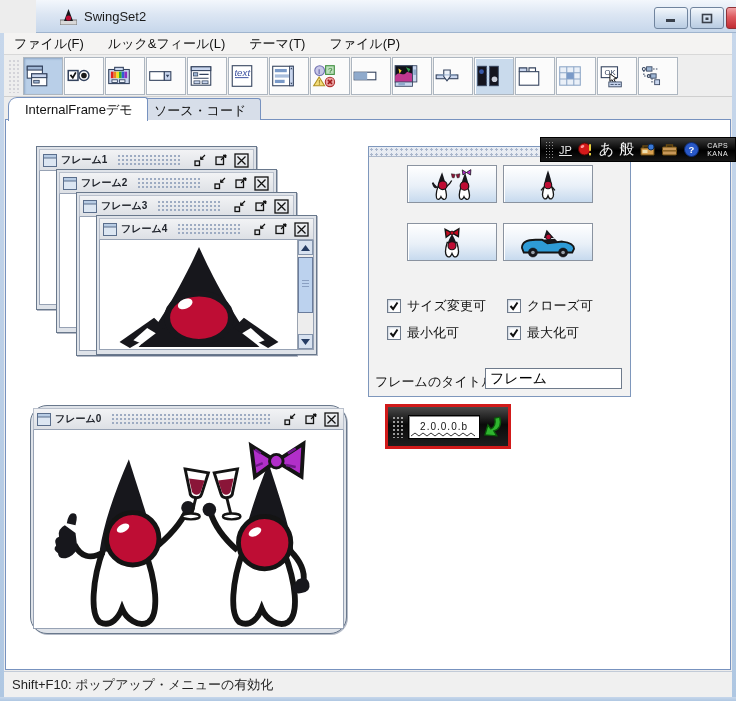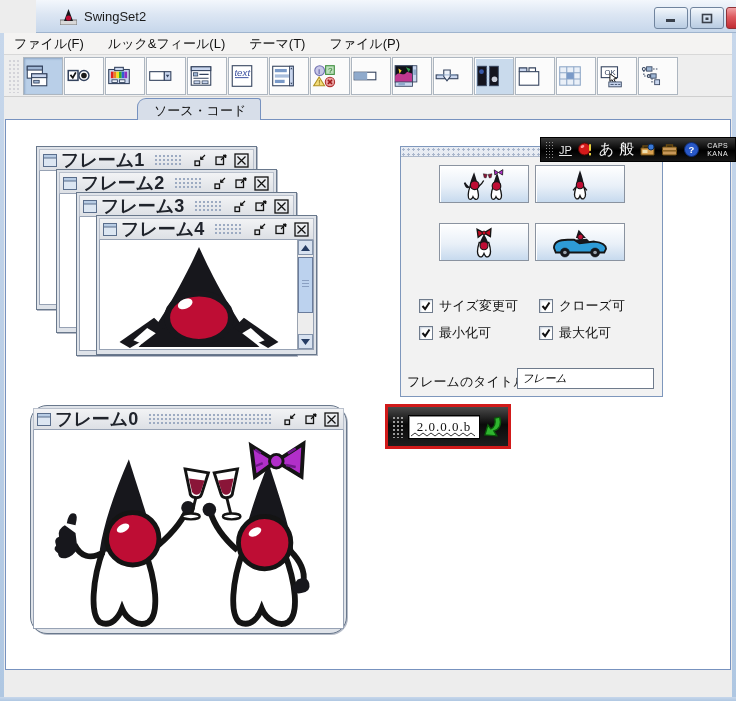--- a/index.html
+++ b/index.html
@@ -44,59 +44,59 @@
   .tab.sel{background:#FFFFFF;top:0;height:24px;z-index:4;font-weight:400;}
   .content-panel{position:absolute;left:5px;top:119px;width:726px;height:551px;background:#fff;
     border:1px solid #7792BF;z-index:1;}
 
   
   .iframe{position:absolute;background:#DFE3E9;border:1px solid #69788C;padding:2px;
     box-shadow:1px 1px 0 rgba(90,105,130,.45);}
   .ifr-title{height:22px;background:linear-gradient(#F2F3F5,#DDE0E5);border:1px solid #B9C0CC;
     border-bottom:1px solid #97A2B4;display:flex;align-items:center;padding:0 3px;gap:4px;}
   .ifr-icon{width:14px;height:13px;flex:0 0 auto;}
-  .ifr-text{font-size:18px;font-weight:bold;color:#20242c;white-space:nowrap;}
+  .ifr-text{font-size:10px;font-weight:bold;color:#20242c;white-space:nowrap;}
   .ifr-texture{flex:1;height:12px;margin:0 6px;
     background-image:radial-gradient(#9DABC2 26%,transparent 28%);background-size:4px 4px;}
   .fbtn{width:17px;height:17px;padding:0;border:none;background:transparent;display:flex;align-items:center;justify-content:center;}
   .ifr-content{position:relative;background:#fff;border:1px solid #97A2B4;border-top:none;
     overflow:hidden;display:flex;align-items:flex-end;justify-content:center;}
   .vscroll{position:absolute;right:0;top:0;bottom:0;width:16px;background:#EDEDED;border-left:1px solid #9AA3B0;}
   .sarrow{position:absolute;left:0;width:15px;height:15px;background:#D8E2F0;border:1px solid #8494AC;
     display:flex;align-items:center;justify-content:center;padding:0;}
   .sarrow.up{top:0;} .sarrow.dn{bottom:0;}
   .sthumb{position:absolute;left:0;top:17px;width:15px;height:56px;background:#BCD2EE;border:1px solid #6A7C9C;}
   .sthumb i{display:block;height:1px;background:#8AA0C2;margin:2px 3px 0 3px;}
   .sthumb i:first-child{margin-top:22px;}
 
   
-  .palette{position:absolute;left:400px;top:146px;width:263px;height:251px;background:#F2F2F2;
+  .palette{position:absolute;left:368px;top:146px;width:263px;height:251px;background:#F2F2F2;
     border:1px solid #7E97BC;z-index:3;}
   .palette-titlebar{height:10px;border-bottom:1px solid #AEB9CB;
     background-image:radial-gradient(#A9B6CC 30%,#E8ECF3 32%);background-size:5px 5px;background-color:#E8ECF3;}
   .pbtn{position:absolute;width:90px;height:38px;border:1px solid #8A93A0;
     background:linear-gradient(#FFFFFF,#E9F0F8 55%,#C7DAEE);box-shadow:1px 1px 0 #fff inset;
     display:flex;align-items:center;justify-content:center;padding:0;}
   .pbtn svg{width:62px;height:32px;}
   .cb-row{position:absolute;display:flex;align-items:center;gap:6px;white-space:nowrap;}
   .cbox{width:14px;height:14px;background:#fff;border:1px solid #6F7B8C;box-shadow:inset 1px 1px 2px #C9D2DE;
     display:flex;align-items:center;justify-content:center;}
   .ftitle-label{position:absolute;left:6px;top:226px;white-space:nowrap;}
   .ftitle-input{position:absolute;left:116px;top:221px;width:137px;height:21px;border:1px solid #6F7B8C;
-    font-family:inherit;font-size:11px;padding:1px 4px;background:#fff;font-style:italic;}
+    font-family:inherit;font-size:14px;padding:1px 4px;background:#fff;}
 
   
   .counter-highlight{position:absolute;left:385px;top:404px;width:126px;height:45px;
     border:3px solid #D11A1A;z-index:4;background:#fff;}
   .counter{position:absolute;inset:0;background:linear-gradient(#4A4A4A,#0A0A0A 45%,#1E1E1E);
     display:flex;align-items:center;padding:0 4px;gap:4px;}
   .cgrip{width:12px;height:22px;background-image:radial-gradient(#9a9a9a 30%,transparent 32%);background-size:4px 4px;}
   .cdisplay{position:relative;width:74px;height:24px;background:#fff;border:1px solid #000;
     box-shadow:inset 1px 1px 0 #888;display:flex;align-items:center;justify-content:center;}
-  .cvalue{font-family:Liberation Serif, serif;font-size:13px;letter-spacing:1px;color:#111;}
+  .cvalue{font-family:Liberation Sans, sans-serif;font-size:10px;letter-spacing:1px;color:#111;}
   .czigzag{position:absolute;left:2px;bottom:1px;}
 
   
   .imebar{position:absolute;left:540px;top:137px;width:196px;height:25px;z-index:9;
     background:linear-gradient(#3A3A3A,#000 55%,#161616);border:1px solid #000;
     display:flex;align-items:center;gap:5px;padding:0 4px;color:#EDEDED;}
   .ime-grip{width:9px;height:17px;background-image:radial-gradient(#8f8f8f 30%,transparent 32%);background-size:3px 3px;}
   .ime-txt{font-size:11px;color:#E8E8E8;text-decoration:underline;}
   .ime-big{font-size:15px;color:#F2F2F2;}
   .ime-caps{display:flex;flex-direction:column;line-height:8px;margin-left:2px;}
@@ -289,20 +289,21 @@
         <rect x="7" y="3.5" width="5" height="4" fill="#9FB6D4" stroke="#34435E" stroke-width=".8"></rect>
         <path d="M13 5.5 h4 M4.5 7 V12 h3.5 M10 12 h2 M12 14 v3.5 h2" fill="none" stroke="#34435E" stroke-dasharray="1.4 1.2"></path>
         <circle cx="9" cy="12" r="1.3" fill="none" stroke="#34435E"></circle>
         <rect x="10.8" y="10" width="5" height="4" fill="#9FB6D4" stroke="#34435E" stroke-width=".8"></rect>
         <rect x="14.5" y="15.5" width="4.5" height="4.5" fill="#C9D6EE" stroke="#34435E" stroke-width=".8"></rect>
       </svg>
     </button>
   </div>
 
   <div class="tabrow">
+    <div class="tab sel" style="left:4px;">InternalFrameデモ</div>
     <div class="tab" style="left:133px;">ソース・コード</div>
   </div>
 
   <div class="content-panel"></div>
 
   <div class="iframe" style="left:36px;top:146px;width:221px;height:164px;z-index:2;">
     <div class="ifr-title">
       <svg class="ifr-icon" viewBox="0 0 14 13">
           <rect x=".5" y=".5" width="13" height="12" fill="#DCE6F2" stroke="#5A6E8C"></rect>
           <rect x=".5" y=".5" width="13" height="3.5" fill="#B8CCE4" stroke="#5A6E8C"></rect>
@@ -671,17 +672,20 @@
     <svg class="ime-ic" viewBox="0 0 17 17">
       <circle cx="8.5" cy="8.5" r="7" fill="#2858C8" stroke="#0E2A6E"></circle>
       <text x="5.6" y="12" font-size="9.5" fill="#fff" font-weight="bold">?</text>
     </svg>
     <div class="ime-caps">
       <span>CAPS</span>
       <span>KANA</span>
     </div>
   </div>
 
+  <div class="statusbar">
+    <span>Shift+F10: ポップアップ・メニューの有効化</span>
+  </div>
 
   <div class="edge-l"></div>
   <div class="edge-r"></div>
   <div class="edge-b"></div>
 </div>
 
 </body></html>

